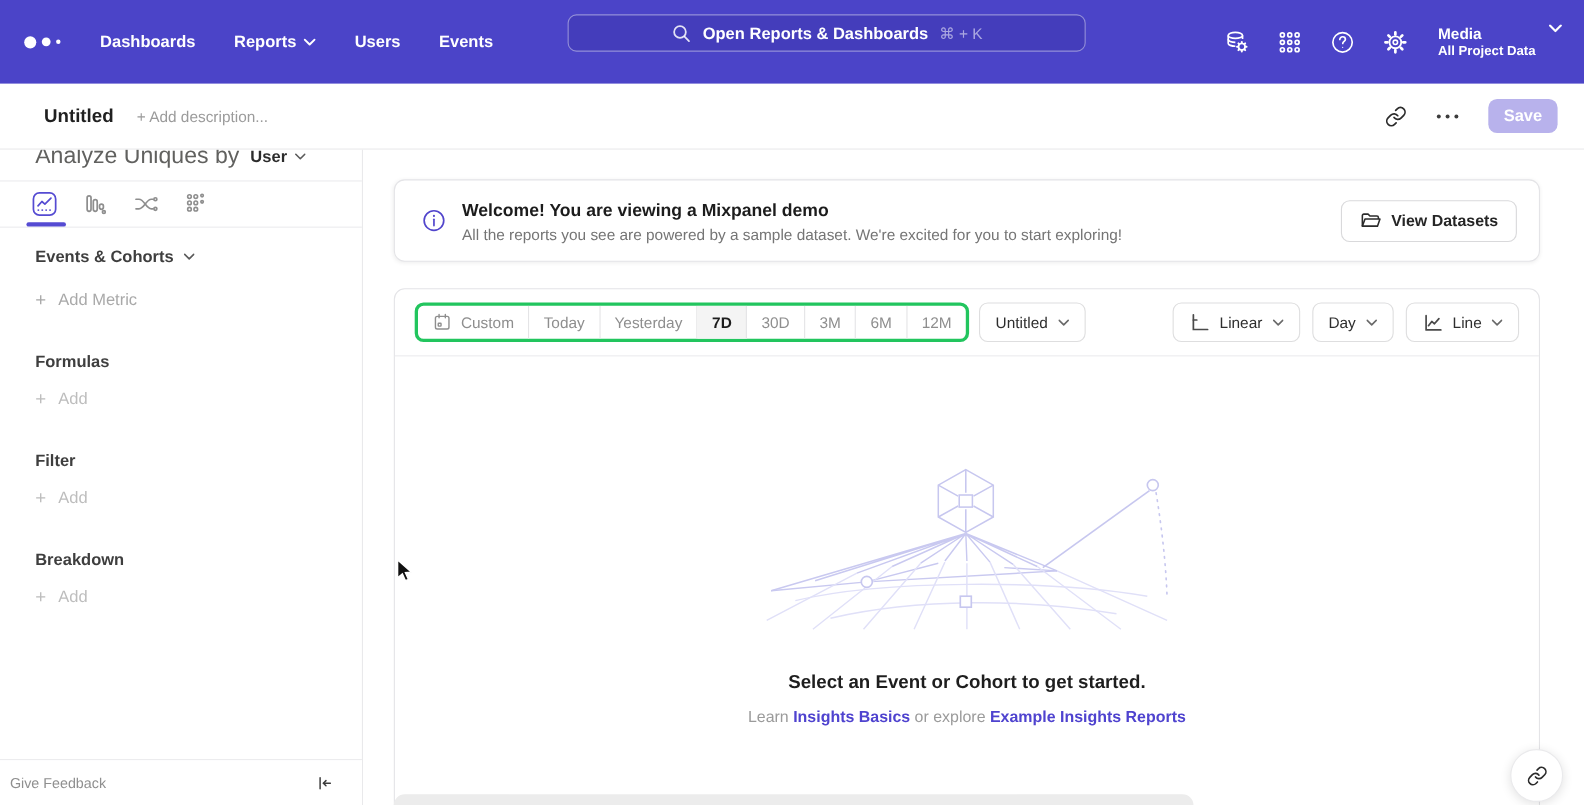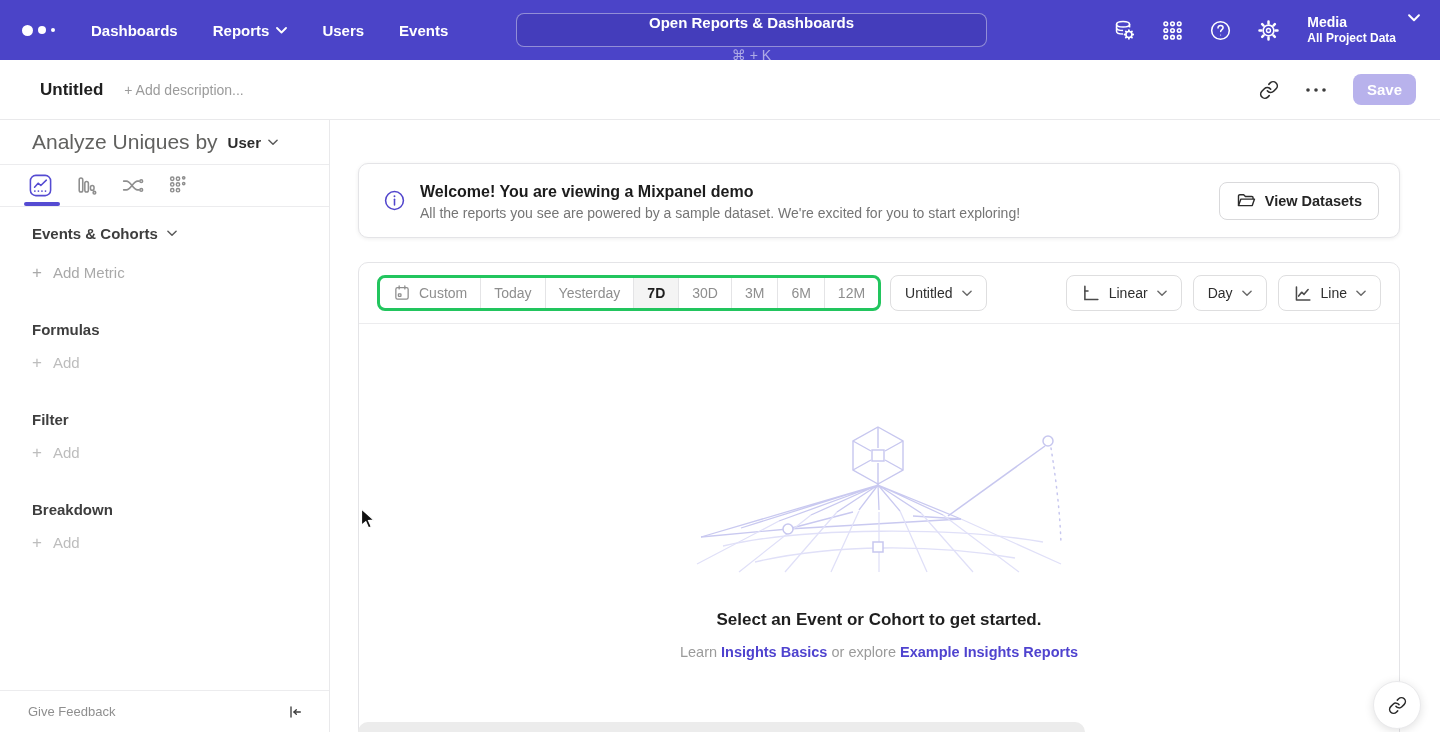--- a/index.html
+++ b/index.html
@@ -5,36 +5,36 @@
   * { box-sizing: border-box; margin: 0; padding: 0; }
   html,body { width:1440px; height:732px; overflow:hidden; }
   body {
     font-family: "Liberation Sans", "DejaVu Sans", sans-serif;
     background:#ffffff; position:relative; color:#1f1f1f;
   }
   svg { display:block; }
 
   
   .topnav {
-    height:60px; background:#4b44c8; display:flex; align-items:center;
+    height:76px; background:#4b44c8; display:flex; align-items:center;
     padding:0 20px 0 22px; position:relative; z-index:20;
   }
   .logo { display:flex; align-items:center; gap:5px; margin-right:36px; cursor:pointer; }
   .logo .d1{width:11px;height:11px;border-radius:50%;background:#fff;}
   .logo .d2{width:8px;height:8px;border-radius:50%;background:#fff;}
   .logo .d3{width:4px;height:4px;border-radius:50%;background:#fff;}
   .nav-item {
     color:#fff; font-size:15px; font-weight:600; margin-right:35px;
     display:flex; align-items:center; gap:7px; cursor:pointer; white-space:nowrap;
   }
   .chev { flex:0 0 auto; }
   .gsearch {
     position:absolute; left:516px; top:13px; width:471px; height:34px;
     background:#443dbb; border:1px solid rgba(255,255,255,.42); border-radius:8px;
-    display:flex; align-items:center; justify-content:center; gap:16px; cursor:pointer;flex-direction:column;
+    display:flex; align-items:center; justify-content:center; gap:10px; cursor:pointer;
   }
   .gsearch .ph { color:#ffffff; font-size:15px; font-weight:600; }
   .gsearch .sc { color:rgba(255,255,255,.55); font-size:14px; }
   .nav-right { margin-left:auto; display:flex; align-items:center; gap:25px; }
   .nav-ic { cursor:pointer; display:flex; align-items:center; }
   .project { display:flex; align-items:flex-start; gap:12px; margin-left:2px; cursor:pointer; }
   .project .pn { color:#fff; font-size:14px; font-weight:700; line-height:17px; }
   .project .ps { color:#fff; font-size:12px; font-weight:700; line-height:15px; }
 
   
@@ -79,21 +79,21 @@
   .side-add {
     margin:22px 0 0 32px; font-size:15px; display:flex; align-items:center; gap:11px; cursor:pointer;
   }
   .side-add.tight { margin-top:16px; }
   .side-add .plus { font-size:17px; line-height:17px; }
   .add-metric { color:#a9a9a9; }
   .add-dim { color:#bdbdbd; }
   .side-footer {
     position:absolute; bottom:0; left:0; right:0; height:42px;
     border-top:1px solid #ececee; display:flex; align-items:center;
-    justify-content:space-between; padding:0 26px 0 28px; background:#fff;
+    justify-content:space-between; padding:0 26px 0 9px; background:#fff;
   }
   .feedback { font-size:13px; color:#8f8f8f; cursor:pointer; }
 
   
   .main { position:absolute; left:330px; top:120px; right:0; bottom:0; background:#fff; }
   .banner {
     position:absolute; left:28px; right:40px; top:43px; height:75px;
     background:#fff; border:1px solid #e4e4e7; border-radius:10px;
     box-shadow:0 1px 4px rgba(0,0,0,.07);
     display:flex; align-items:center; padding:0 20px 0 24px;

